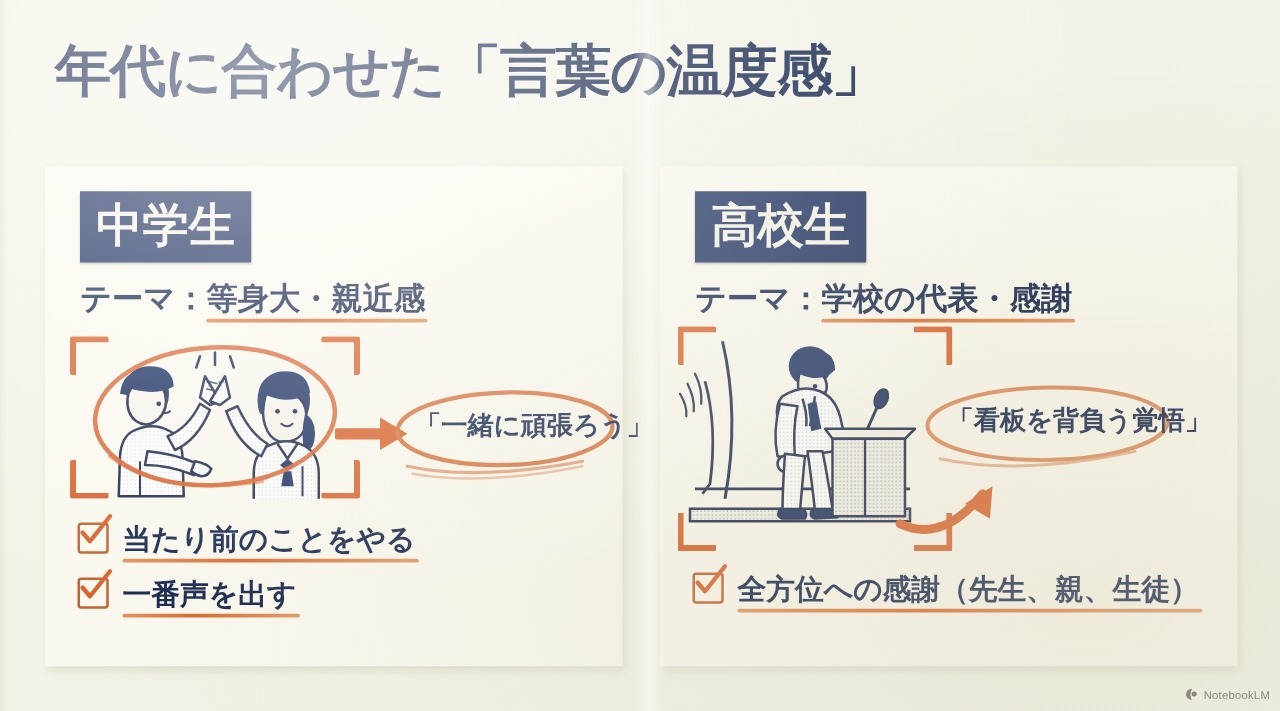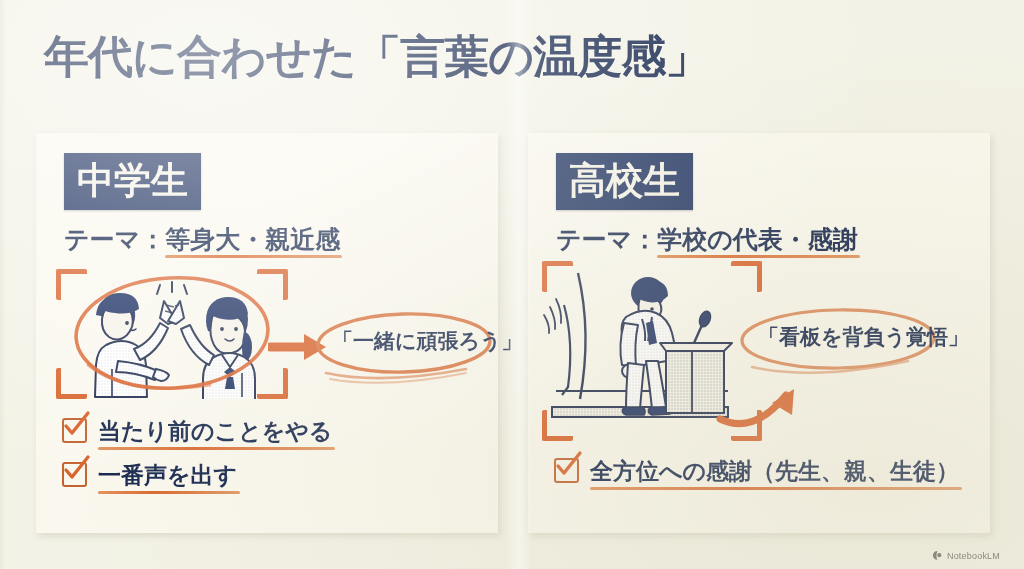--- a/index.html
+++ b/index.html
@@ -177,21 +177,21 @@
     position: absolute;
     left: 0; right: -3px;
     bottom: -4px;
     height: 3px;
     background: linear-gradient(90deg, #e2935b, #d9682e 40%, #e09a66);
     border-radius: 2px;
   }
 
   .watermark {
     position: absolute;
-    right: 24px;
+    right: 8px;
     bottom: 8px;
     display: flex;
     align-items: center;
     gap: 4px;
     color: #8d8a7c;
     font-size: 9px;
     letter-spacing: 0.2px;
     z-index: 45;
   }
   .watermark svg { display: block; }

